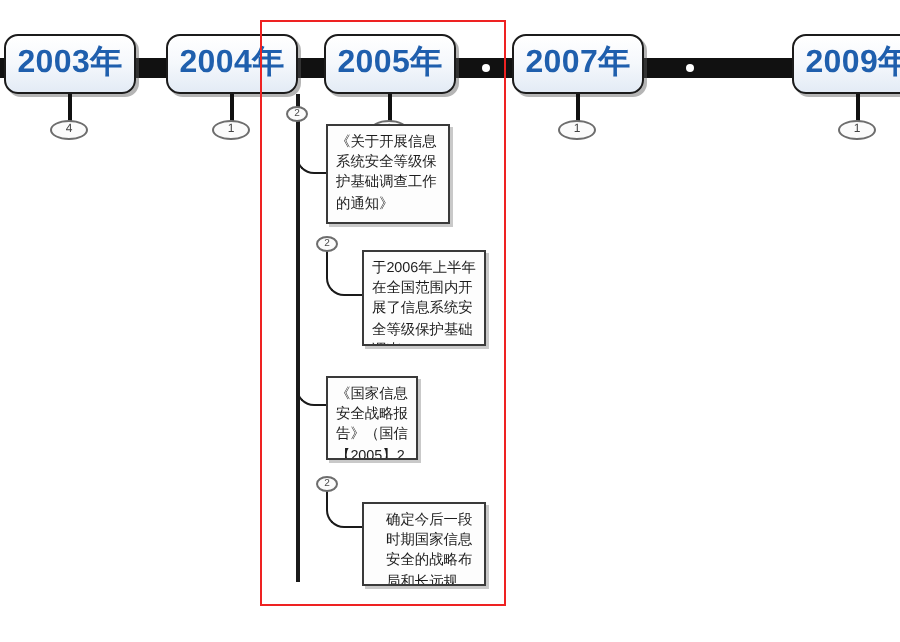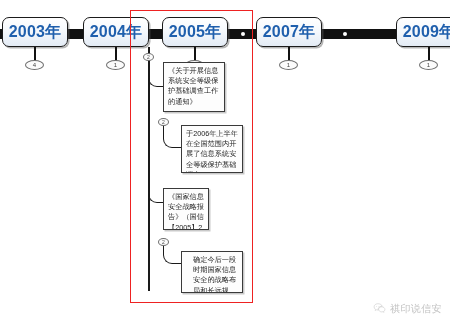--- a/index.html
+++ b/index.html
@@ -256,23 +256,14 @@
 
   <div class="elbow" style="left:163px; top:241px; width:18px; height:22px;"></div>
   <div class="node-dot" style="left:158px; top:238px;">2</div>
 
   <div class="callout" style="left:181px; top:251px; width:62px; height:42px;padding-left:11px;">
     <span class="callout-text">确定今后一段时期国家信息安全的战略布局和长远规划。</span>
   </div>
 
   <div class="highlight-frame"></div>
 
-  <div class="watermark">
-    <svg class="wm-icon" viewBox="0 0 24 24">
-      <path d="M9 3.2C5.1 3.2 2 5.8 2 9c0 1.8 1 3.4 2.6 4.5l-.7 2.1 2.4-1.2c.8.2 1.7.4 2.7.4.2 0 .5 0 .7 0-.1-.4-.2-.9-.2-1.3 0-3.1 3-5.6 6.7-5.6.3 0 .5 0 .8 0C16.3 5.1 13 3.2 9 3.2z" fill="none" stroke="#a8a8a8" stroke-width="1.1"></path>
-      <path d="M22 13.6c0-2.6-2.6-4.7-5.8-4.7s-5.8 2.1-5.8 4.7c0 2.6 2.6 4.7 5.8 4.7.8 0 1.5-.1 2.2-.3l2 1-.6-1.7c1.3-.9 2.2-2.2 2.2-3.7z" fill="none" stroke="#a8a8a8" stroke-width="1.1"></path>
-      <circle cx="6.6" cy="8" r="0.8" fill="#a8a8a8"></circle>
-      <circle cx="11" cy="8" r="0.8" fill="#a8a8a8"></circle>
-    </svg>
-    <span class="wm-text">祺印说信安</span>
-  </div>
 
 </div>
 
 </body></html>

